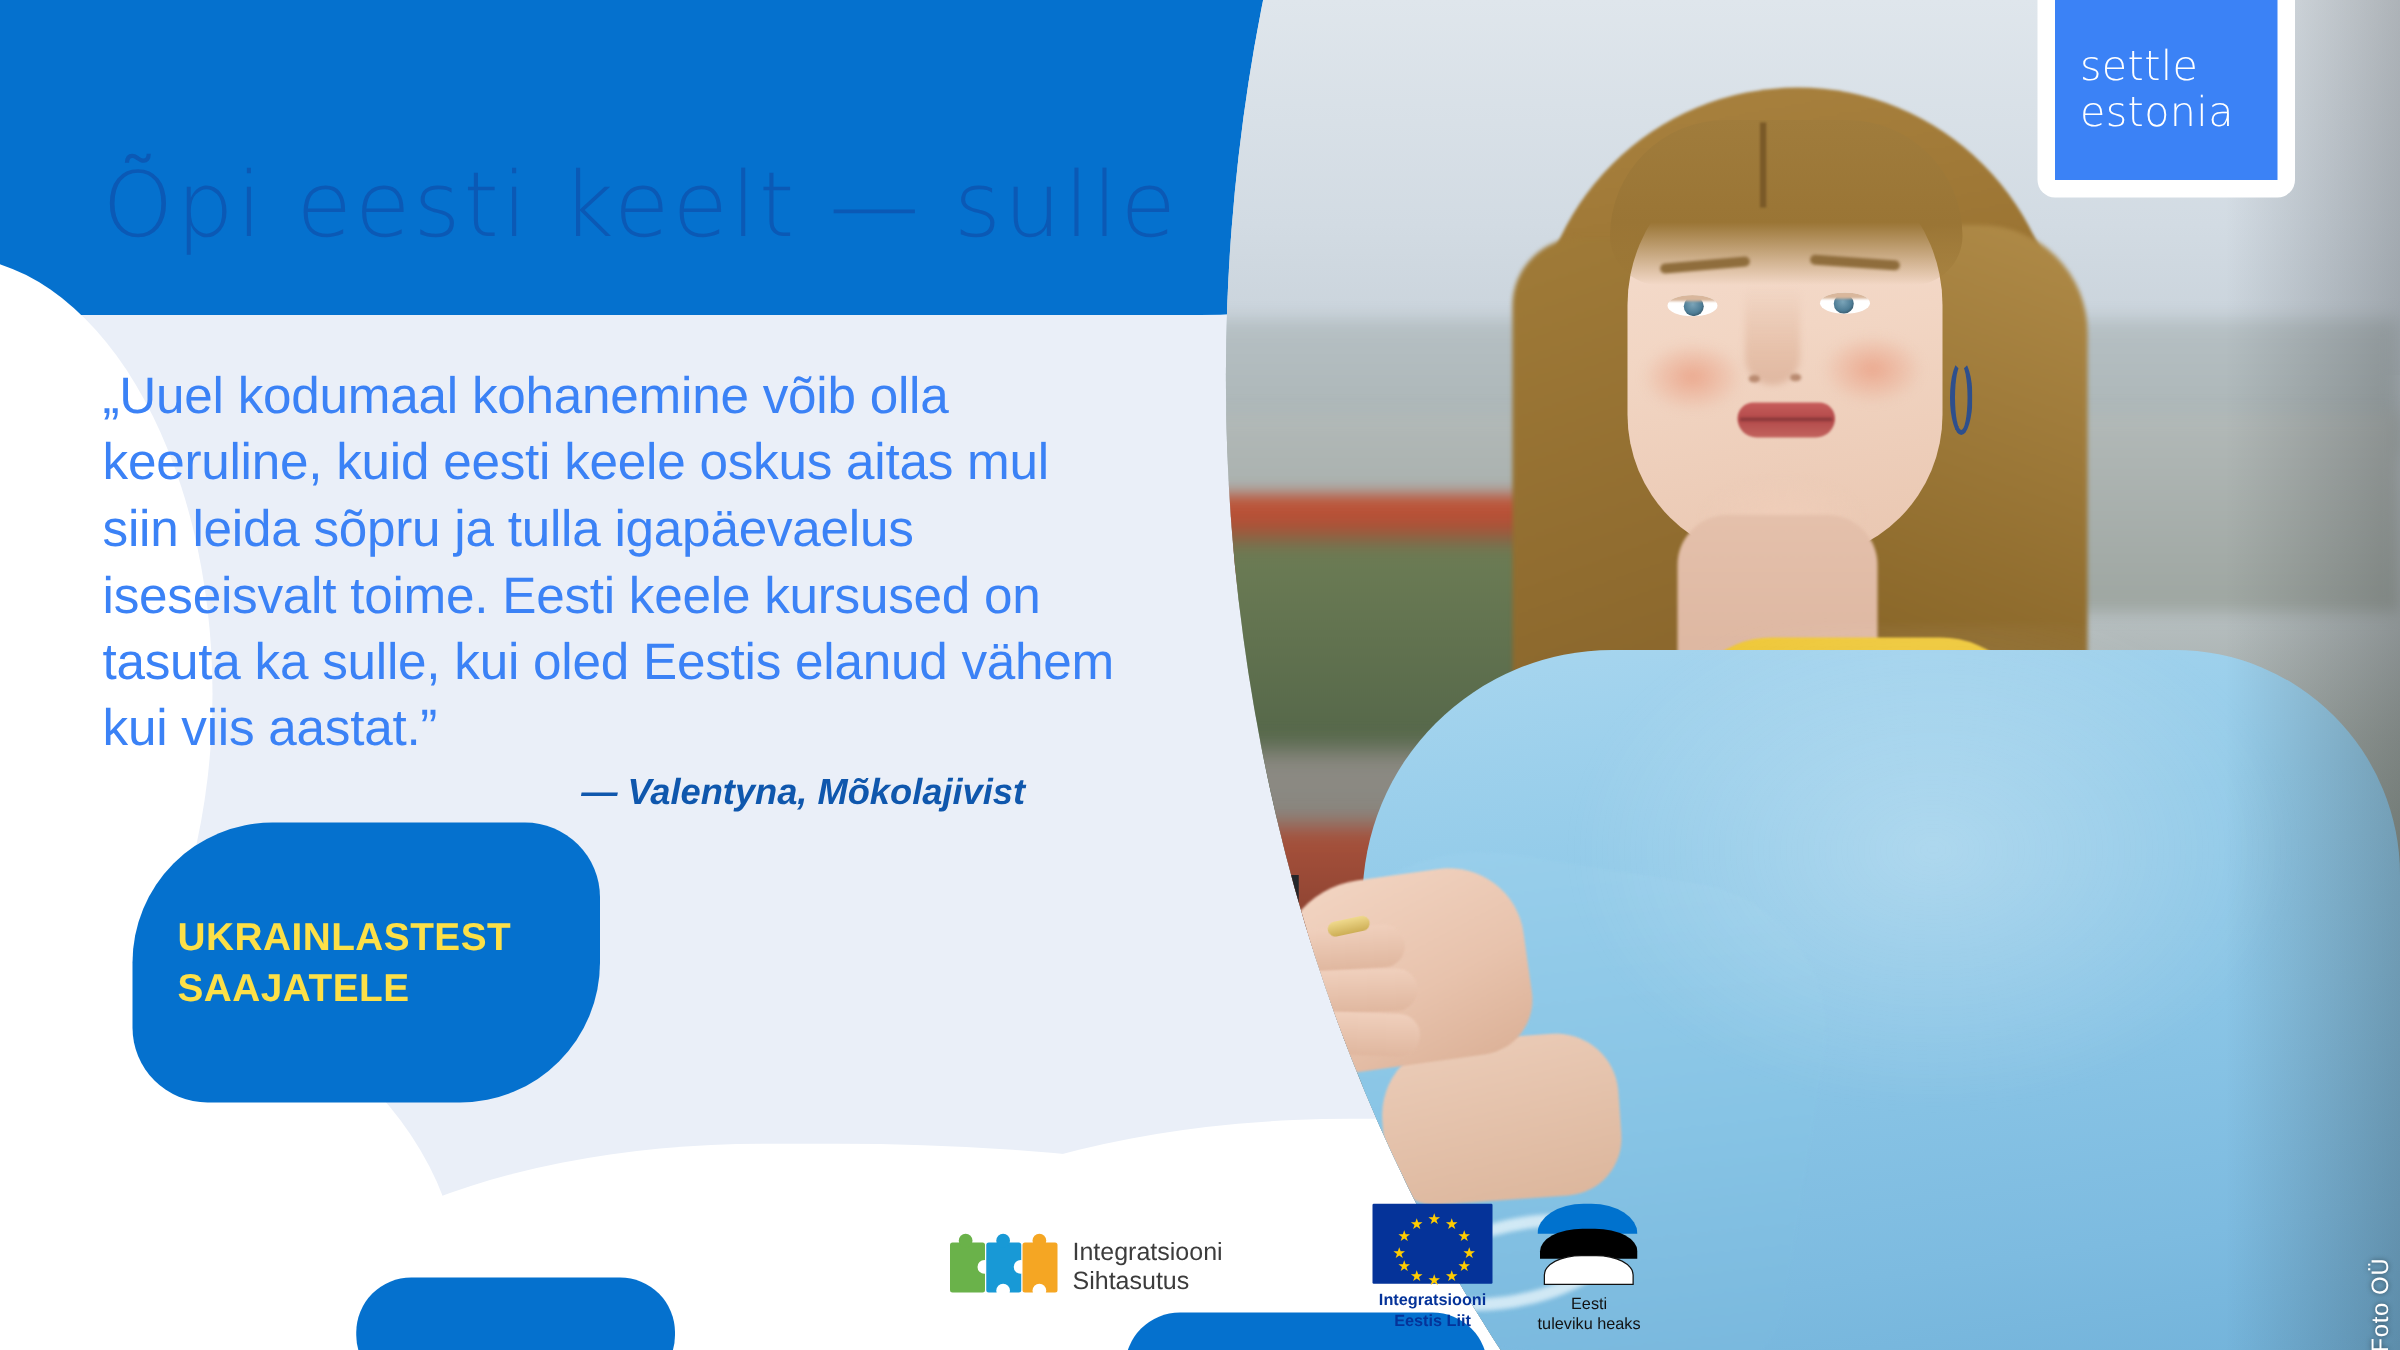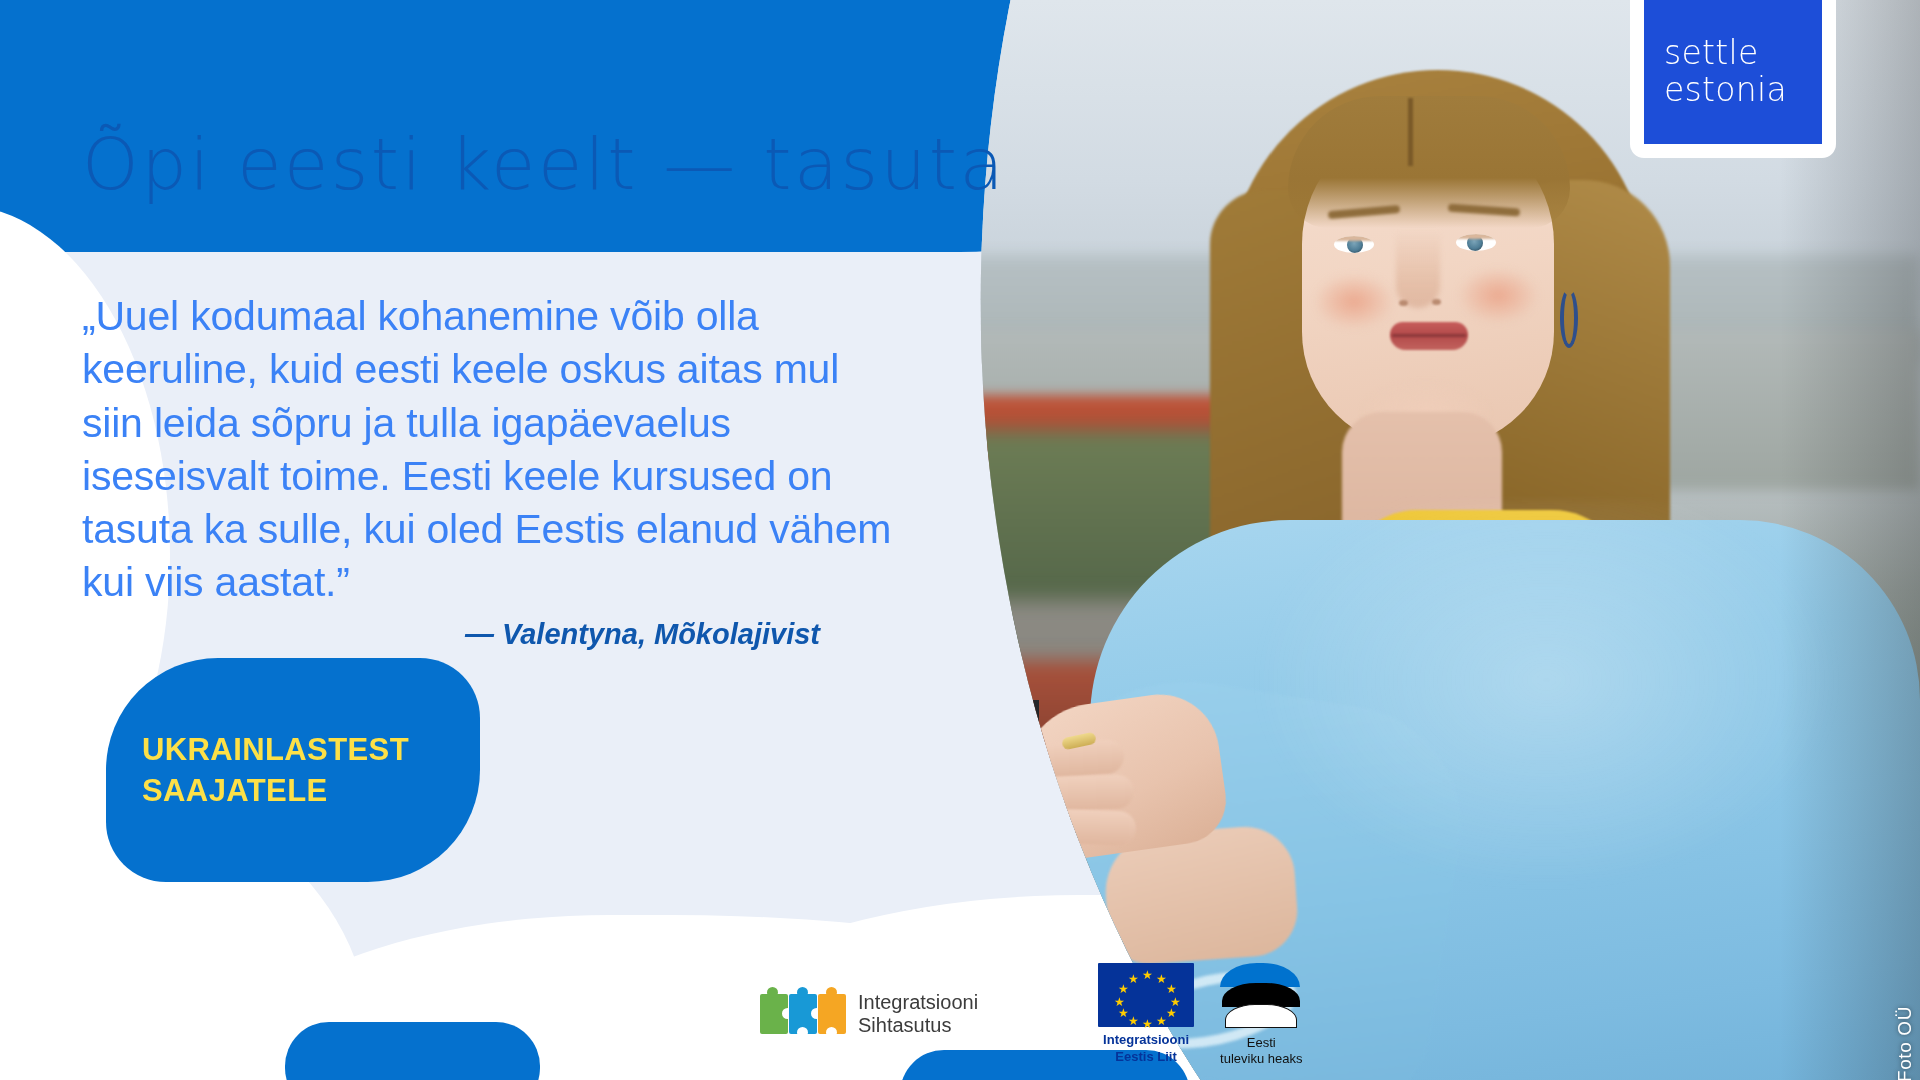--- a/index.html
+++ b/index.html
@@ -209,21 +209,21 @@
     position:absolute; right:0; top:0; width:140px; height:100%;
     background:linear-gradient(270deg, rgba(30,32,34,.26), rgba(30,32,34,0));
   }
 
   
   .logo-frame{
     position:absolute; right:84px; top:-22px; width:206px; height:180px;
     background:#ffffff; border-radius:0 0 14px 14px; padding:22px 14px 14px 14px;
   }
   .logo-box{
-    width:178px; height:144px; background:#1d4ed8;
+    width:178px; height:144px; background:#3b82f6;
     display:flex; flex-direction:column; justify-content:center; padding-left:20px;
   }
   .logo-line{
     color:#ffffff; font-size:33px; line-height:1.12; letter-spacing:.3px;
     font-family:"DejaVu Sans", sans-serif; font-weight:300;
   }
 
   
   .headline{
     position:absolute; left:82px; top:122px;
@@ -293,21 +293,21 @@
   .min-text{ font-size:15px; letter-spacing:.6px; color:#222; font-family:"Liberation Sans", sans-serif; }
 
   
   .euwrap{ text-align:center; }
   .euflag{ position:relative; width:96px; height:64px; background:#053399; border-radius:1px; }
   .eustar{ position:absolute; color:#ffcc00; font-size:12px; line-height:12px; }
   .eu-text{ margin-top:5px; font-size:13px; font-weight:700; color:#053399; line-height:1.25;
     font-family:"Liberation Sans", sans-serif; }
 
   
-  .eewrap{ text-align:center; margin-left:26px; }
+  .eewrap{ text-align:center; margin-left:36px; }
   .eewave{ position:relative; width:80px; height:70px; overflow:hidden; }
   .ee-b{ position:absolute; left:0; top:2px; width:80px; height:24px; background:#0072ce;
     border-radius:40px 40px 0 0 / 26px 26px 0 0; }
   .ee-k{ position:absolute; left:2px; top:22px; width:78px; height:24px; background:#000000;
     border-radius:34px 34px 0 0 / 18px 18px 0 0; }
   .ee-w{ position:absolute; left:5px; top:43px; width:72px; height:24px; background:#ffffff;
     border:1.5px solid #111; border-radius:30px 30px 0 0 / 16px 16px 0 0; }
   .ee-text{ margin-top:4px; font-size:13px; color:#111; line-height:1.25;
     font-family:"Liberation Sans", sans-serif; }
 
@@ -408,21 +408,21 @@
     </div>
   </div>
 
   <div class="logo-frame">
     <div class="logo-box">
       <div class="logo-line">settle</div>
       <div class="logo-line">estonia</div>
     </div>
   </div>
 
-  <div class="headline">Õpi eesti keelt — tasuta</div>
+  <div class="headline">Õpi eesti keelt — sulle</div>
 
   <div class="quote">„Uuel kodumaal kohanemine võib olla keeruline, kuid eesti keele oskus aitas mul siin leida sõpru ja tulla igapäevaelus iseseisvalt toime. Eesti keele kursused on tasuta ka sulle, kui oled Eestis elanud vähem kui viis aastat.”</div>
   <div class="attrib">— Valentyna, Mõkolajivist</div>
 
   <div class="badge">
     <div class="badge-text">
       <div>UKRAINLASTEST</div>
       <div>SAAJATELE</div>
     </div>
   </div>

